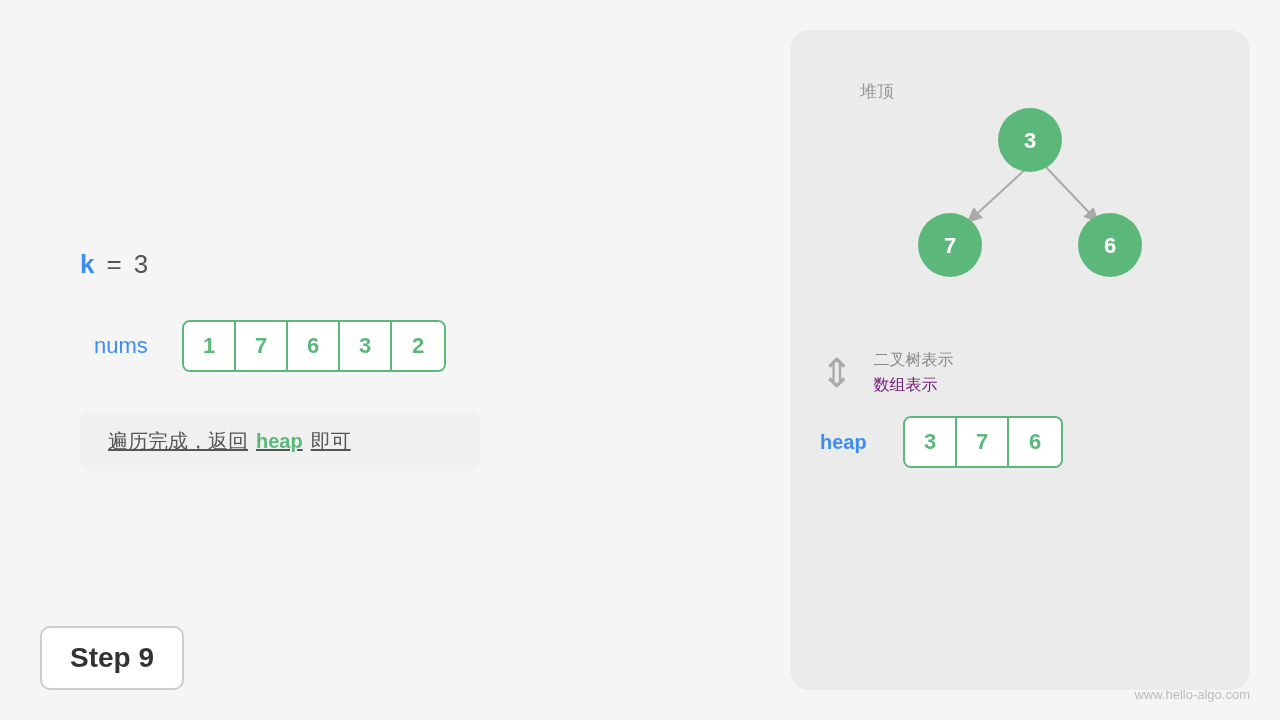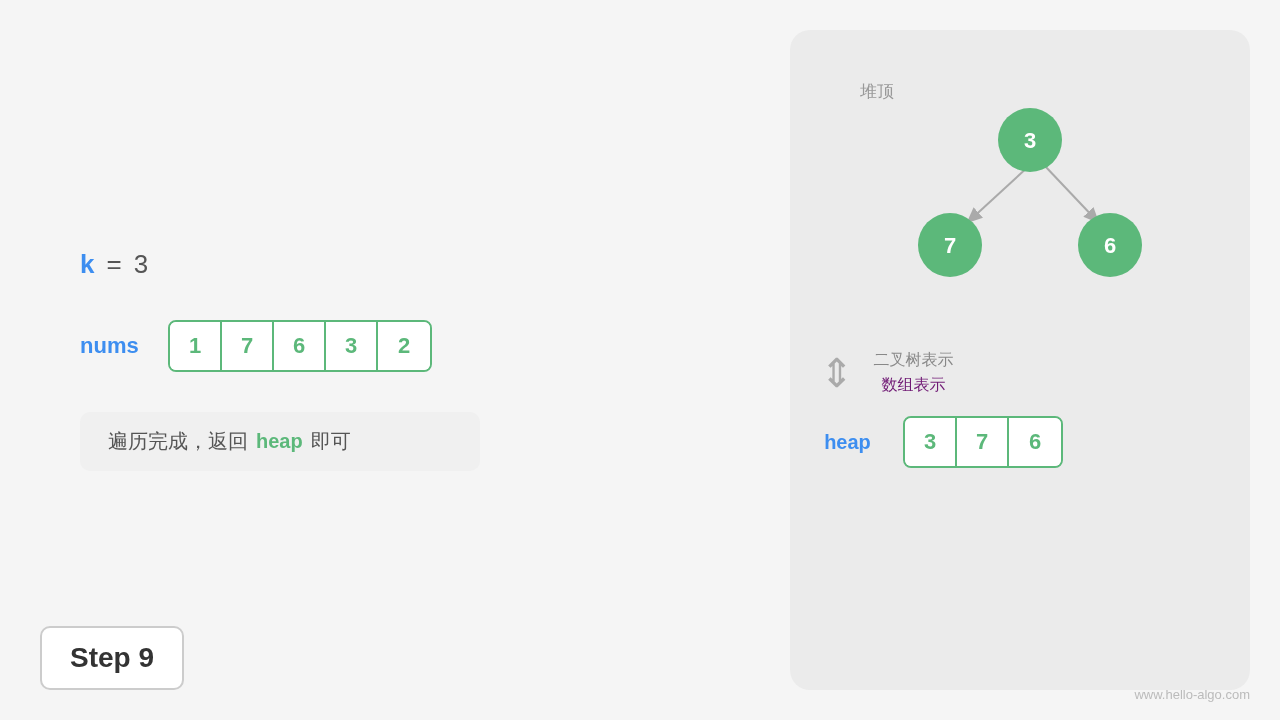--- a/index.html
+++ b/index.html
@@ -49,23 +49,24 @@
       font-size: 26px;
     }
 
     .nums-row {
       display: flex;
       align-items: center;
       gap: 28px;
     }
     .nums-label {
       color: #3d8ef0;
-      font-weight: bold;
+      font-weight: normal;
       font-size: 22px;
       min-width: 60px;
+      margin-left: 14px;
     }
     .nums-array {
       display: flex;
       border: 2px solid #5cb87a;
       border-radius: 8px;
       overflow: hidden;
     }
     .array-cell {
       width: 52px;
       height: 48px;
@@ -85,39 +86,39 @@
     .message-box {
       background: #f0f0f0;
       border-radius: 10px;
       padding: 16px 28px;
       font-size: 20px;
       color: #555;
       display: inline-flex;
       align-items: center;
       gap: 8px;
       max-width: 400px;
+      text-decoration: underline;
     }
     .message-heap {
       color: #5cb87a;
       font-weight: bold;
     }
 
     
     .right-panel {
       width: 460px;
       background: #ebebeb;
       border-radius: 20px;
       margin: 30px 30px 30px 0;
       padding: 30px 30px;
       display: flex;
       flex-direction: column;
       align-items: center;
       gap: 0;
       position: relative;
-      text-align: center;
     }
 
     
     .tree-section {
       width: 100%;
       position: relative;
       height: 280px;
     }
 
     .heap-top-label {

